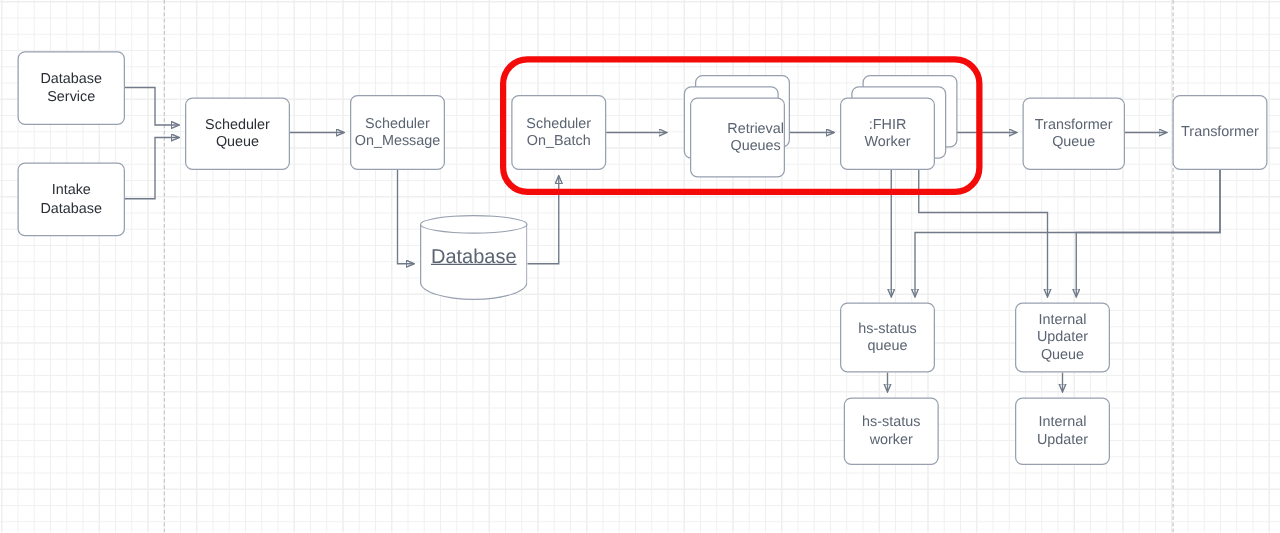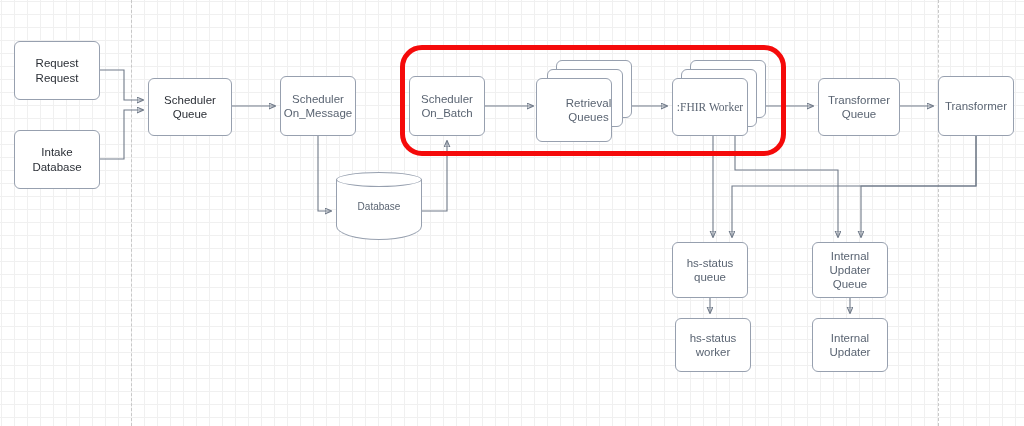--- a/index.html
+++ b/index.html
@@ -62,22 +62,23 @@
     border: 1px solid #97a0af;
     border-radius: 6px;
   }
   .cylinder {
     position: absolute;
     box-sizing: border-box;
     display: flex;
     align-items: center;
     justify-content: center;
     color: #5a6472;
-    font-size: 10px;
+    font-size: 16px;
     text-align: center;
+    text-decoration: underline;
   }
   .cyl-body {
     position: absolute;
     left: 0; right: 0;
     box-sizing: border-box;
     background: #ffffff;
     border-left: 1px solid #97a0af;
     border-right: 1px solid #97a0af;
     border-bottom: 1px solid #97a0af;
     border-radius: 0 0 50% 50% / 0 0 14px 14px;
@@ -145,42 +146,42 @@
         <path d="M713,136 L713,237" marker-end="url(#arrowhead)"></path>
         <path d="M735,136 L735,170 L838,170 L838,237" marker-end="url(#arrowhead)"></path>
         <path d="M976,136 L976,186 L732,186 L732,237" marker-end="url(#arrowhead)"></path>
         <path d="M976,136 L976,186 L861,186 L861,237" marker-end="url(#arrowhead)"></path>
         <path d="M710,298 L710,313" marker-end="url(#arrowhead)"></path>
         <path d="M850,298 L850,313" marker-end="url(#arrowhead)"></path>
       </g>
   </svg>
 
   <div id="node-layer">
-      <div class="node dark" style="left: 14px; top: 41px; width: 86px; height: 59px; z-index: 10;">Request Request</div>
+      <div class="node dark" style="left: 14px; top: 41px; width: 86px; height: 59px; z-index: 10;">Database Service</div>
       <div class="node dark" style="left: 14px; top: 130px; width: 86px; height: 59px; z-index: 10;">Intake Database</div>
       <div class="node dark" style="left: 148px; top: 78px; width: 84px; height: 58px; z-index: 10;">Scheduler
 Queue</div>
       <div class="node" style="left: 280px; top: 76px; width: 76px; height: 60px; z-index: 10;">Scheduler
 On_Message</div>
       <div class="cylinder" style="left: 336px; top: 172px; width: 86px; height: 68px;">
         <div class="cyl-body" style="top: 7px; height: 61px;"></div>
         <div class="cyl-top" style="top: 0px; height: 15px;"></div>
         <div class="cyl-label">Database</div>
       </div>
       <div class="node" style="left: 409px; top: 76px; width: 76px; height: 60px; z-index: 10;">Scheduler
 On_Batch</div>
       <div class="stack-card" style="left: 556px; top: 60px; width: 76px; height: 58px; z-index: 3;"></div>
       <div class="stack-card" style="left: 547px; top: 69px; width: 76px; height: 58px; z-index: 4;"></div>
-      <div class="node" style="left: 536px; top: 78px; width: 76px; height: 64px; z-index: 10; padding-left: 31px;">Retrieval
+      <div class="node" style="left: 552px; top: 78px; width: 76px; height: 64px; z-index: 10; padding-left: 31px;">Retrieval
 Queues</div>
       <div class="stack-card" style="left: 690px; top: 60px; width: 76px; height: 58px; z-index: 3;"></div>
       <div class="stack-card" style="left: 681px; top: 69px; width: 76px; height: 58px; z-index: 4; display: flex; align-items: center; justify-content: center; color: rgb(90, 100, 114); font-size: 11.5px;">
         <span>r</span>
       </div>
-      <div class="node" style="left: 672px; top: 78px; width: 76px; height: 58px; z-index: 10; font-family: Liberation Serif, serif;">:FHIR Worker</div>
+      <div class="node" style="left: 672px; top: 78px; width: 76px; height: 58px; z-index: 10;">:FHIR Worker</div>
       <div class="node" style="left: 818px; top: 78px; width: 82px; height: 58px; z-index: 10;">Transformer
 Queue</div>
       <div class="node" style="left: 938px; top: 76px; width: 76px; height: 60px; z-index: 10;">Transformer</div>
       <div class="node" style="left: 672px; top: 242px; width: 76px; height: 56px; z-index: 10;">hs-status
 queue</div>
       <div class="node" style="left: 675px; top: 318px; width: 76px; height: 54px; z-index: 10;">hs-status
 worker</div>
       <div class="node" style="left: 812px; top: 242px; width: 76px; height: 56px; z-index: 10;">Internal
 Updater
 Queue</div>

